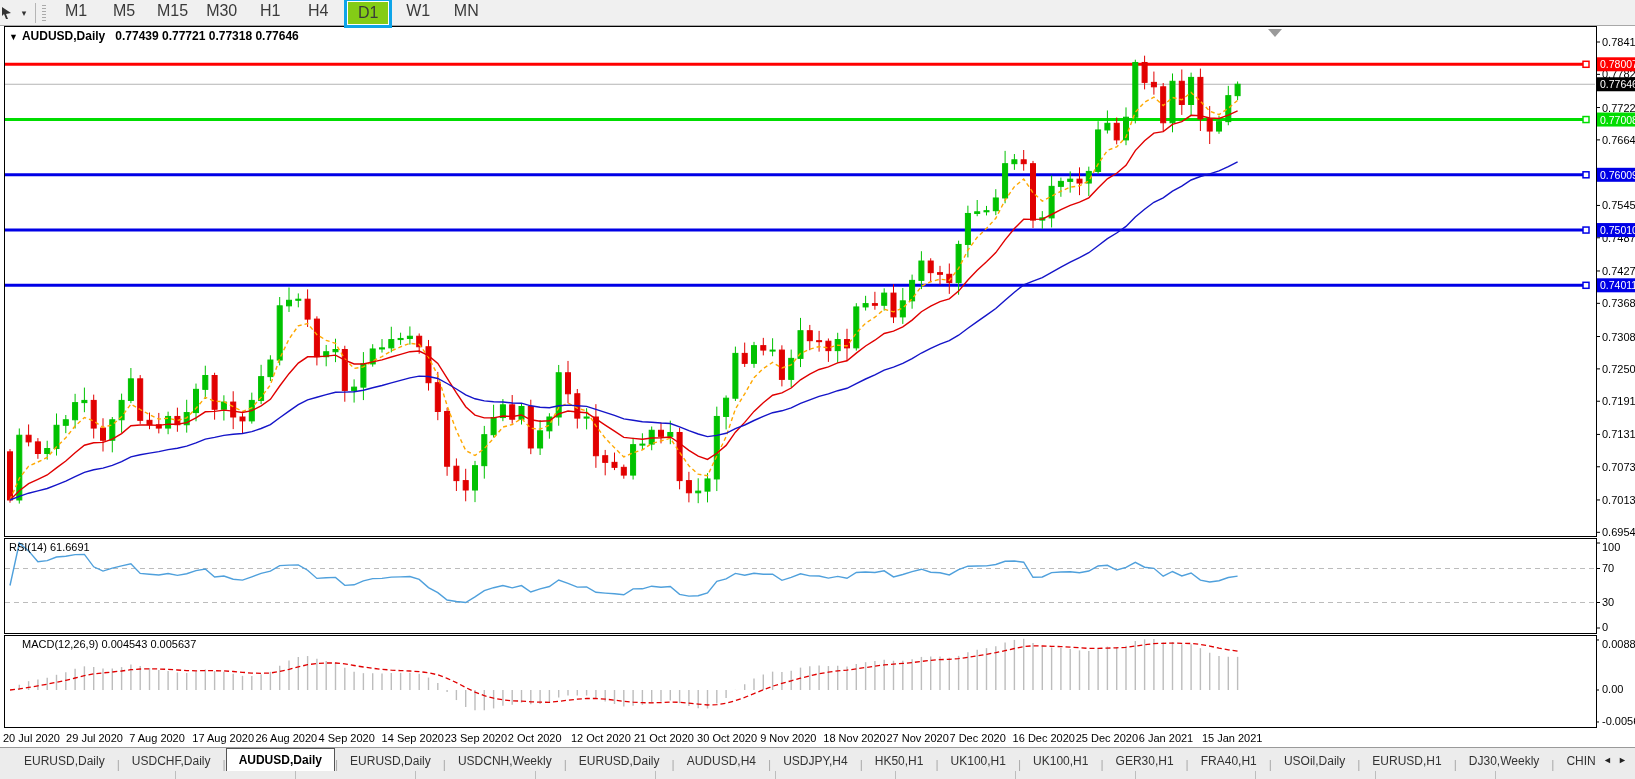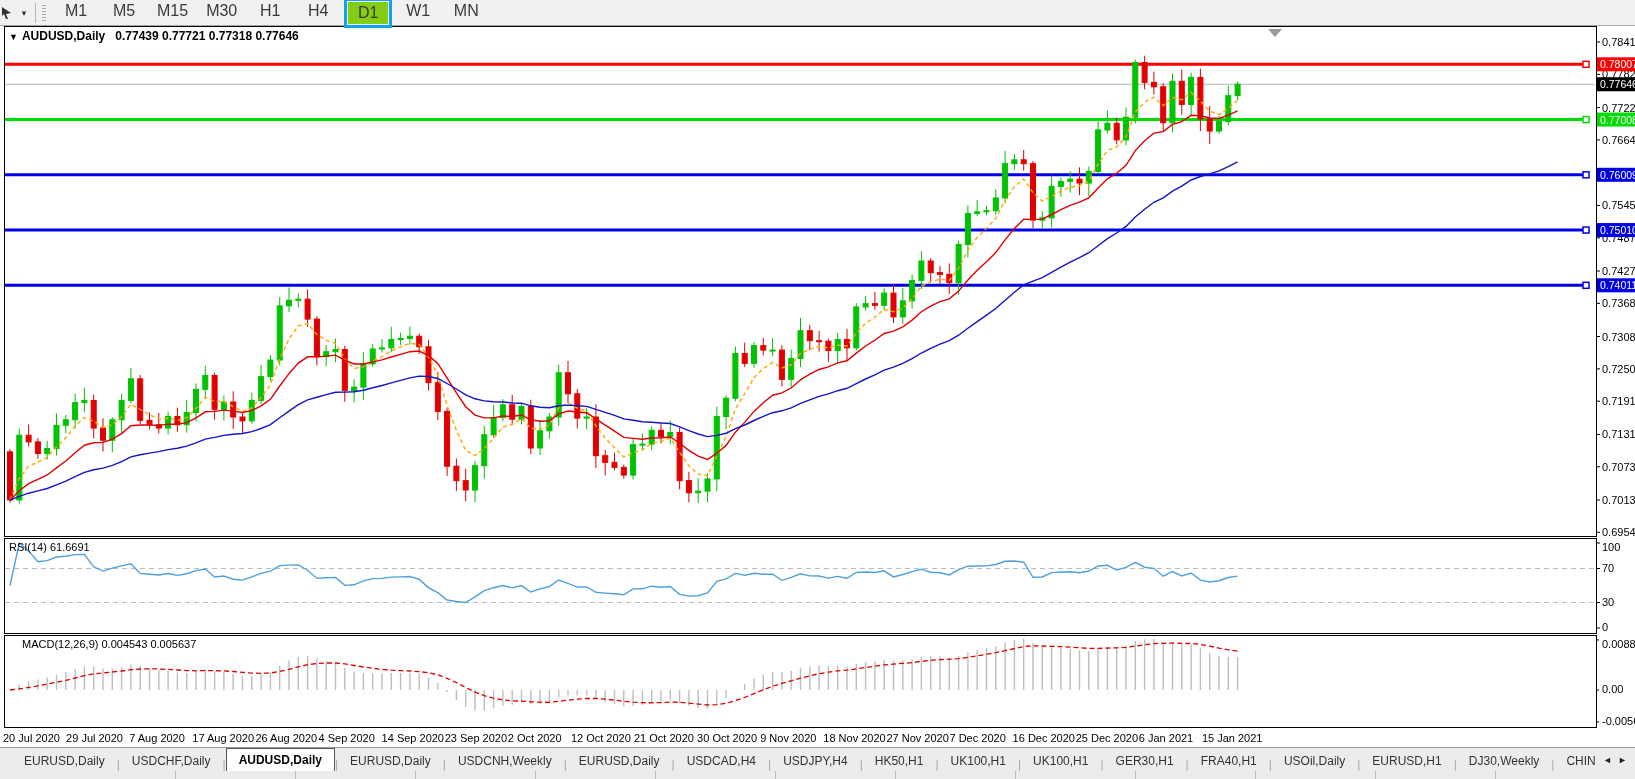--- a/index.html
+++ b/index.html
@@ -584,21 +584,21 @@
         <div class="tab">USDCHF,Daily</div>
         <span class="tab-sep">|</span>
         <div class="tab active">AUDUSD,Daily</div>
         <span class="tab-sep">|</span>
         <div class="tab">EURUSD,Daily</div>
         <span class="tab-sep">|</span>
         <div class="tab">USDCNH,Weekly</div>
         <span class="tab-sep">|</span>
         <div class="tab">EURUSD,Daily</div>
         <span class="tab-sep">|</span>
-        <div class="tab">USDCAD,H4</div>
+        <div class="tab">AUDUSD,H4</div>
         <span class="tab-sep">|</span>
         <div class="tab">USDJPY,H4</div>
         <span class="tab-sep">|</span>
         <div class="tab">HK50,H1</div>
         <span class="tab-sep">|</span>
         <div class="tab">UK100,H1</div>
         <span class="tab-sep">|</span>
         <div class="tab">UK100,H1</div>
         <span class="tab-sep">|</span>
         <div class="tab">GER30,H1</div>

